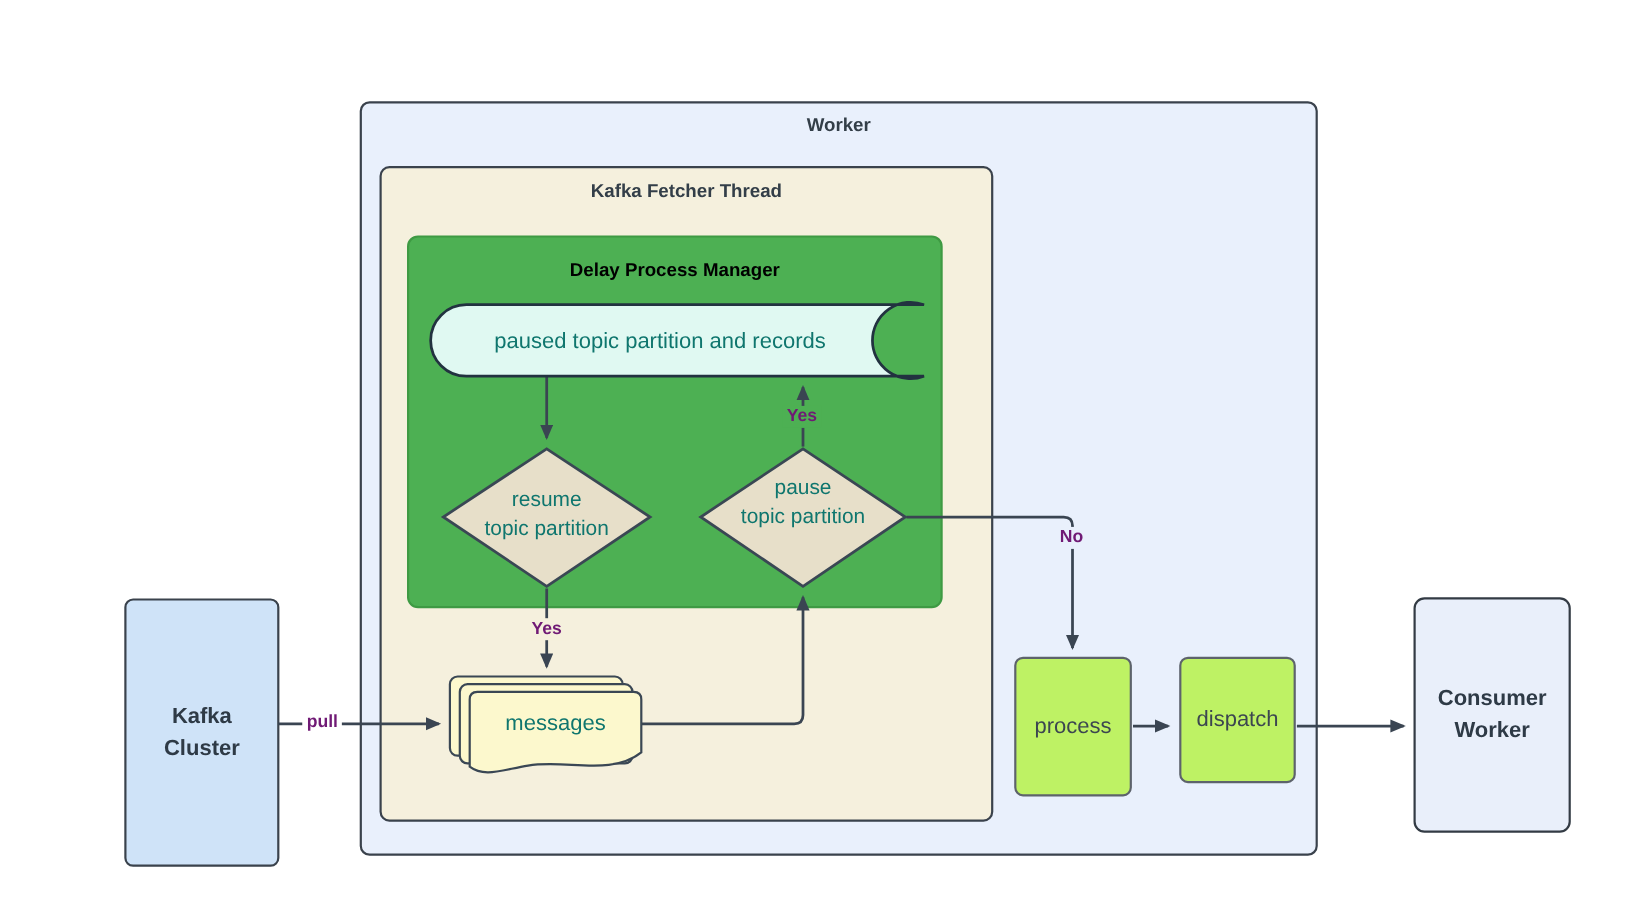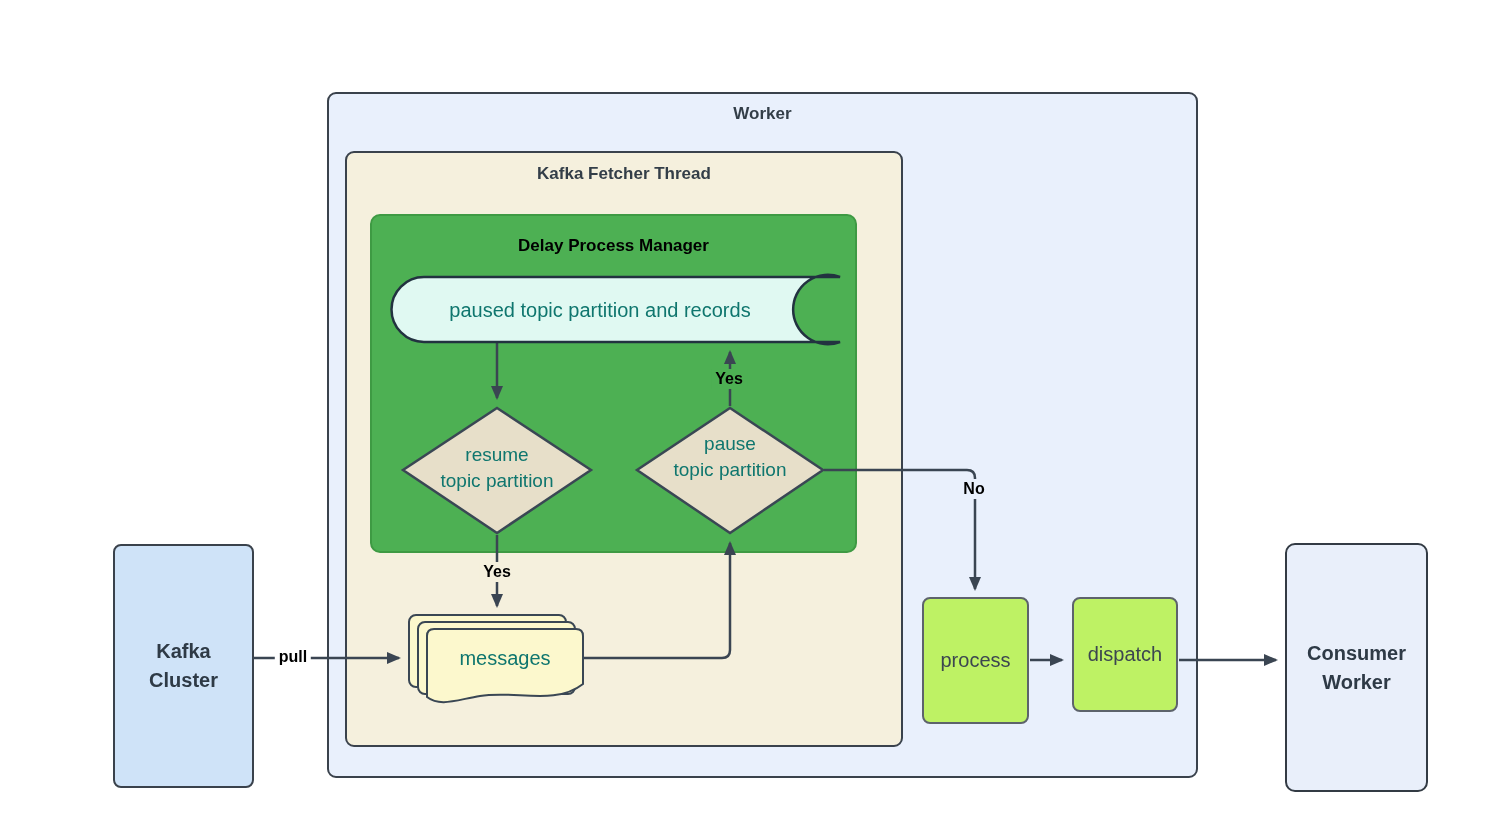--- a/index.html
+++ b/index.html
@@ -11,30 +11,30 @@
   .worker-box{left:327px;top:92px;width:871px;height:686px;background:#e9f0fc;border:2px solid #3a424c;border-radius:9px;}
   .kft-box{left:345px;top:151px;width:558px;height:596px;background:#f5f0dd;border:2px solid #3a424c;border-radius:9px;}
   .dpm-box{left:370px;top:214px;width:487px;height:339px;background:#4db053;border:2px solid #3e9a43;border-radius:10px;}
   .container-title{position:absolute;left:0;right:0;text-align:center;font-weight:bold;font-size:17px;color:#333e48;}
   .worker-title{top:10px;}
   .kft-title{top:11px;}
   .dpm-title{top:20px;color:#000000;}
   .endpoint{display:flex;align-items:center;justify-content:center;flex-direction:column;
     font-weight:bold;font-size:20px;color:#2e3a46;line-height:1.45;text-align:center;margin-top:10px;}
   .kafka-cluster{left:113px;top:534px;width:141px;height:244px;background:#cfe3f8;border:2px solid #3a424c;border-radius:8px;}
-  .consumer-service{left:1285px;top:533px;width:143px;height:249px;background:#e9effa;border:2px solid #333b44;border-radius:10px;}
+  .consumer-service{left:1285px;top:533px;width:143px;height:214px;background:#e9effa;border:2px solid #333b44;border-radius:10px;}
   .task{display:flex;align-items:center;justify-content:center;font-size:20px;color:#3c4650;
     background:#bef264;border:2px solid #5d636b;border-radius:8px;}
   .process-box{left:922px;top:597px;width:107px;height:127px;}
   .dispatch-box{left:1072px;top:597px;width:106px;height:115px;}
   .svg-layer{position:absolute;left:0;top:0;width:1500px;height:838px;pointer-events:none;}
   .shape-label{position:absolute;transform:translate(-50%,-50%);color:#0f766e;font-size:20px;
     text-align:center;white-space:nowrap;line-height:1.3;}
   .diamond-label{font-size:19px;white-space:normal;width:170px;line-height:1.35;}
-  .edge-label{position:absolute;transform:translate(-50%,-50%);font-weight:bold;font-size:16px;color:#000000;
+  .edge-label{position:absolute;transform:translate(-50%,-50%);font-weight:bold;font-size:16px;color:#701a75;
     padding:1px 4px;white-space:nowrap;}
   .bg-white{background:#ffffff;}
   .bg-cream{background:#f5f0dd;}
   .bg-green{background:#4db053;}
   .bg-blue{background:#e9f0fc;}
 </style>
 </head>
 <body>
 
 <div class="canvas">

